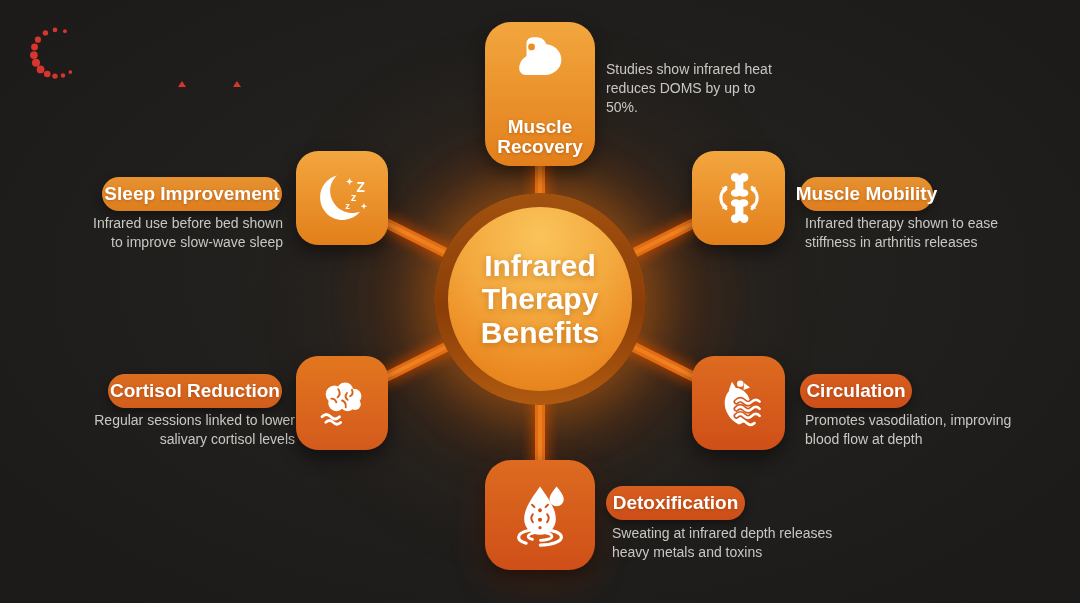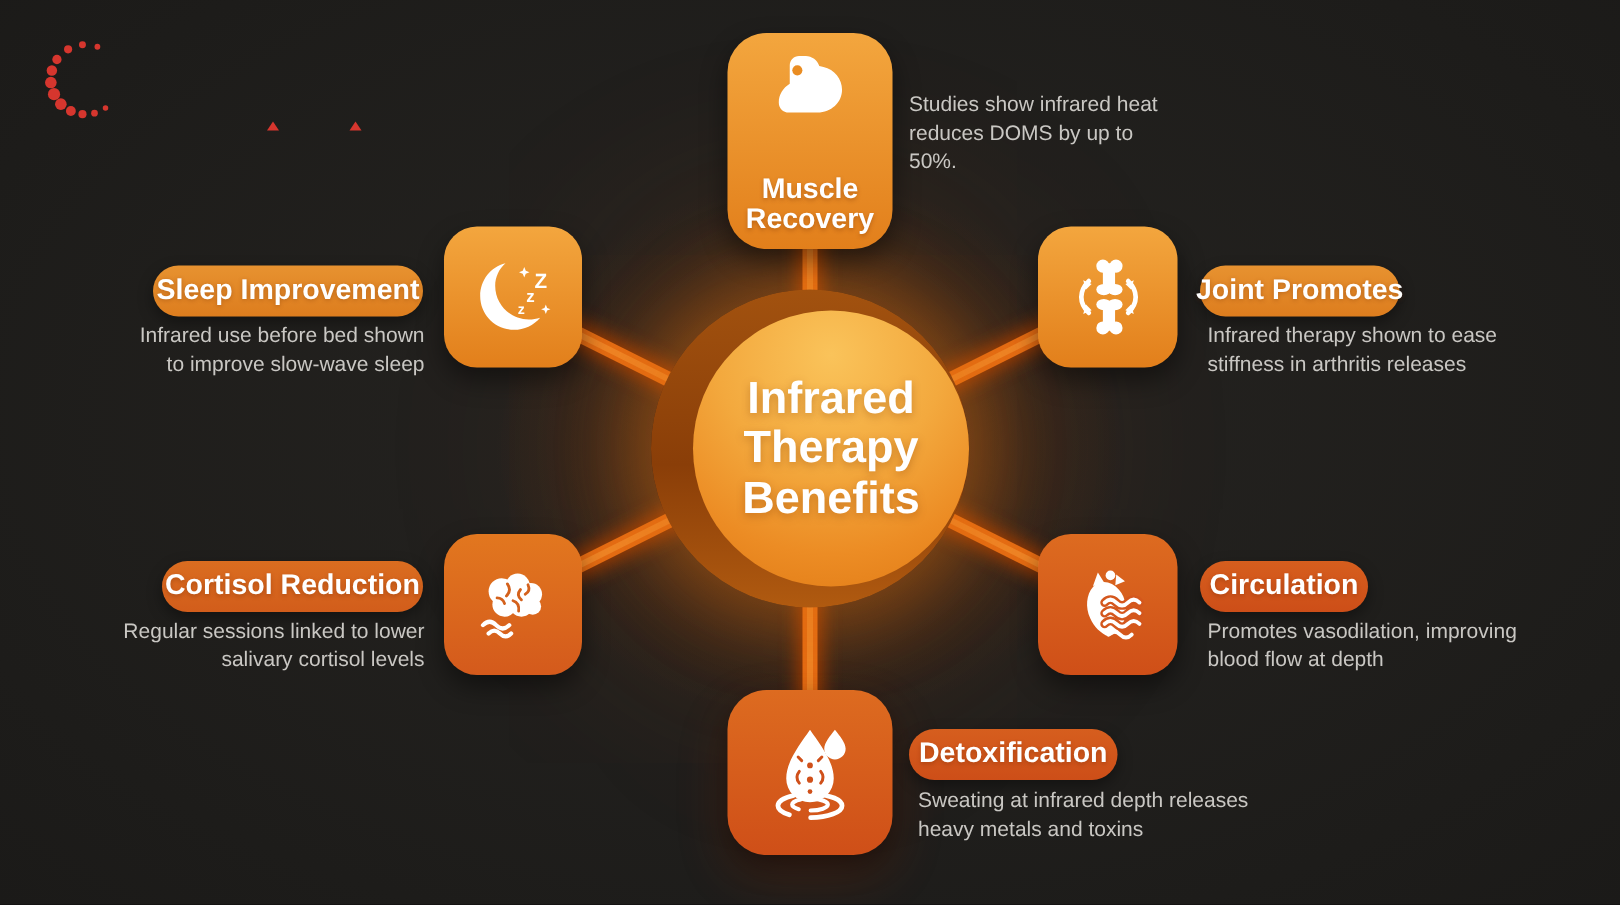--- a/index.html
+++ b/index.html
@@ -25,21 +25,21 @@
   .spokes{position:absolute;inset:0;z-index:1;}
   .center-glow{
     position:absolute;left:260px;top:60px;width:560px;height:480px;z-index:0;
     background:radial-gradient(closest-side, rgba(190,80,5,0.28), rgba(150,60,5,0.10) 55%, rgba(0,0,0,0) 75%);
   }
   
   .hub{
     position:absolute;left:434px;top:193px;width:212px;height:212px;border-radius:50%;z-index:2;
     background:linear-gradient(180deg,#a2520f 0%, #8a3e08 55%, #b05a10 100%);
     box-shadow:0 0 46px 16px rgba(235,120,18,0.35), 0 0 130px 55px rgba(175,70,5,0.18);
-    display:flex;align-items:center;justify-content:flex-end;
+    display:flex;align-items:center;justify-content:center;
   }
   .hub-inner{
     width:184px;height:184px;border-radius:50%;
     background:radial-gradient(circle at 50% 16%, #fac35a 0%, #f3a93e 42%, #ec8c24 74%, #e07a15 100%);
     display:flex;align-items:center;justify-content:center;text-align:center;
   }
   .hub-title{
     width:160px;color:#fff;font-size:30px;font-weight:bold;line-height:1.12;
     text-shadow:0 2px 6px rgba(130,55,0,0.35);
   }
@@ -75,21 +75,21 @@
   .card-muscle{left:485px;top:22px;width:110px;height:144px;border-radius:26px;align-items:flex-start;}
   .card-muscle svg{margin-top:8px;}
   .desc-muscle{left:606px;top:60px;width:185px;}
   .pill-sleep{left:102px;top:177px;width:180px;}
   .desc-sleep{left:78px;top:214px;width:205px;}
   .card-sleep{left:296px;top:151px;width:92px;height:94px;}
   .card-joint{left:692px;top:151px;width:93px;height:94px;}
   .pill-joint{left:800px;top:177px;width:133px;}
   .desc-joint{left:805px;top:214px;width:205px;}
   .pill-cortisol{left:108px;top:374px;width:174px;}
-  .desc-cortisol{left:80px;top:411px;width:203px;}
+  .desc-cortisol{left:92px;top:411px;width:203px;}
   .card-cortisol{left:296px;top:356px;width:92px;height:94px;}
   .card-circ{left:692px;top:356px;width:93px;height:94px;}
   .pill-circ{left:800px;top:374px;width:112px;}
   .desc-circ{left:805px;top:411px;width:210px;}
   .card-detox{left:485px;top:460px;width:110px;height:110px;border-radius:26px;
     box-shadow:0 8px 18px rgba(0,0,0,0.45), 0 14px 34px rgba(190,60,10,0.22);}
   .pill-detox{left:606px;top:486px;width:139px;}
   .desc-detox{left:612px;top:524px;width:228px;}
 </style>
 </head>
@@ -202,21 +202,21 @@
       </g>
       <g fill="#fff">
         <path d="M30 34l-9-4 3 10z"></path>
           <path d="M30 62l-9 4 3-10z"></path>
         <path d="M66 34l9-4-3 10z"></path>
           <path d="M66 62l9 4-3-10z"></path>
       </g>
     </svg>
   </div>
   <div class="pill pill-bright pill-joint">
-    <span>Joint Promotes</span>
+    <span>Muscle Mobility</span>
   </div>
   <div class="desc ta-l desc-joint">Infrared therapy shown to ease stiffness in arthritis releases</div>
 
   <div class="pill pill-mid pill-cortisol">
     <span>Cortisol Reduction</span>
   </div>
   <div class="desc ta-r desc-cortisol">Regular sessions linked to lower salivary cortisol levels</div>
   <div class="icon-card grad-mid card-cortisol">
     <svg width="60" height="60" viewBox="0 0 96 96">
       <g fill="#fff">

